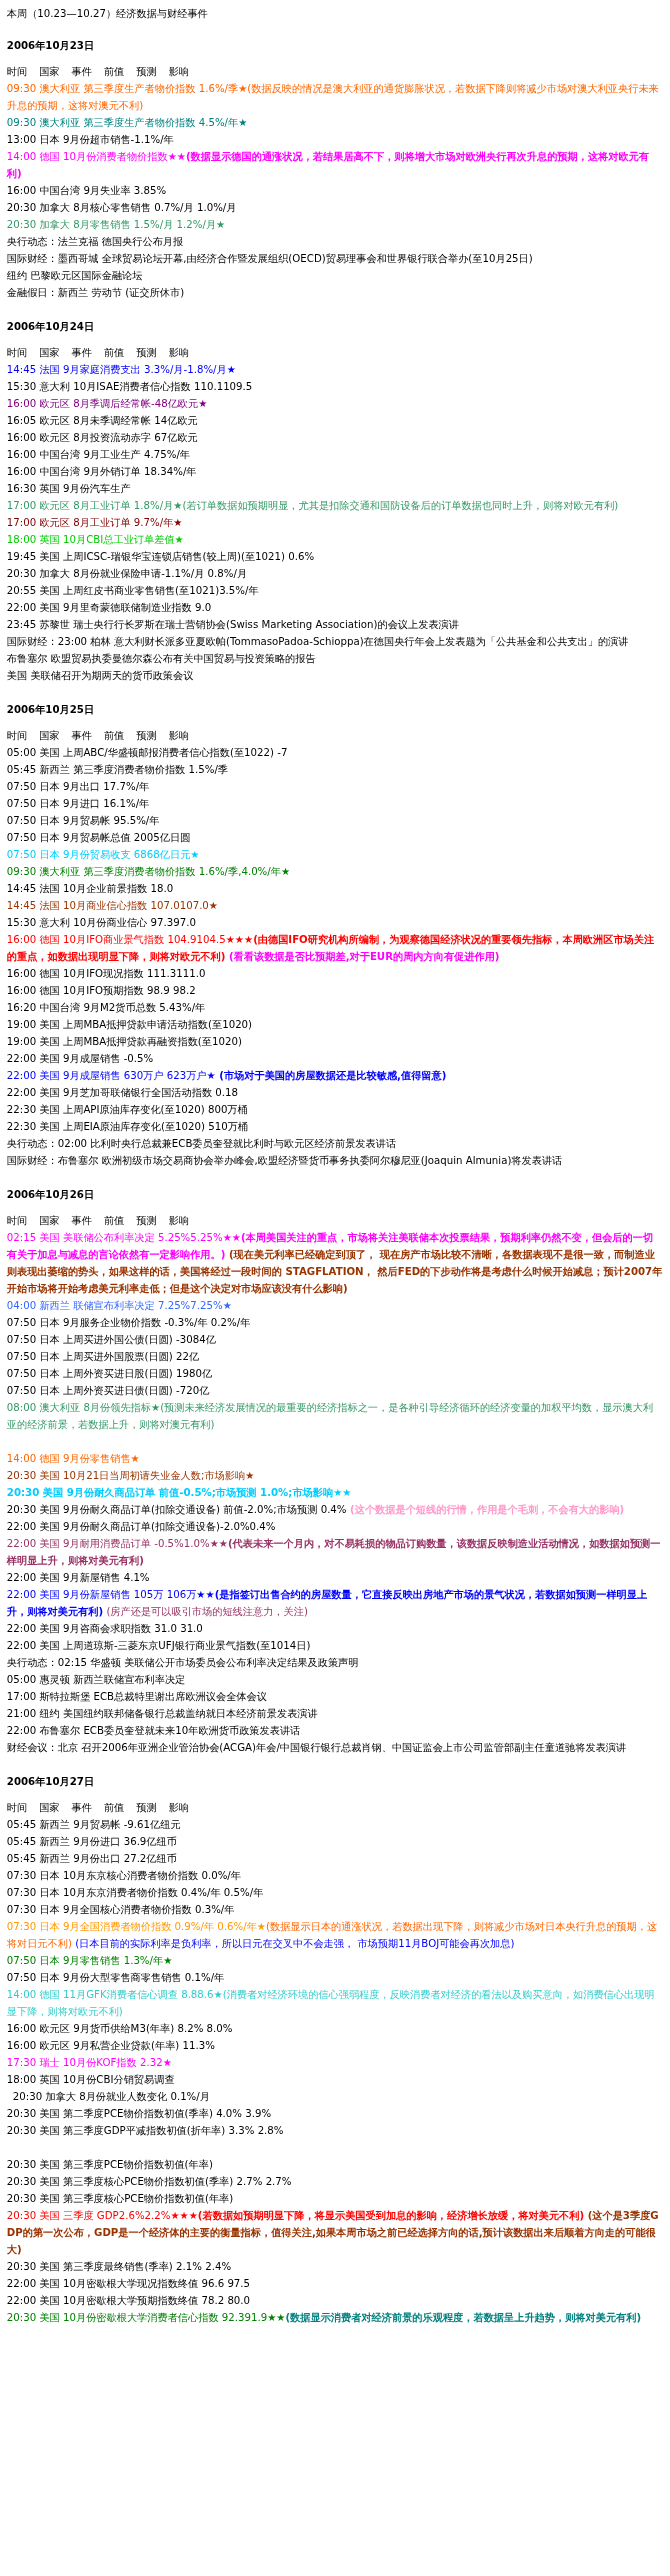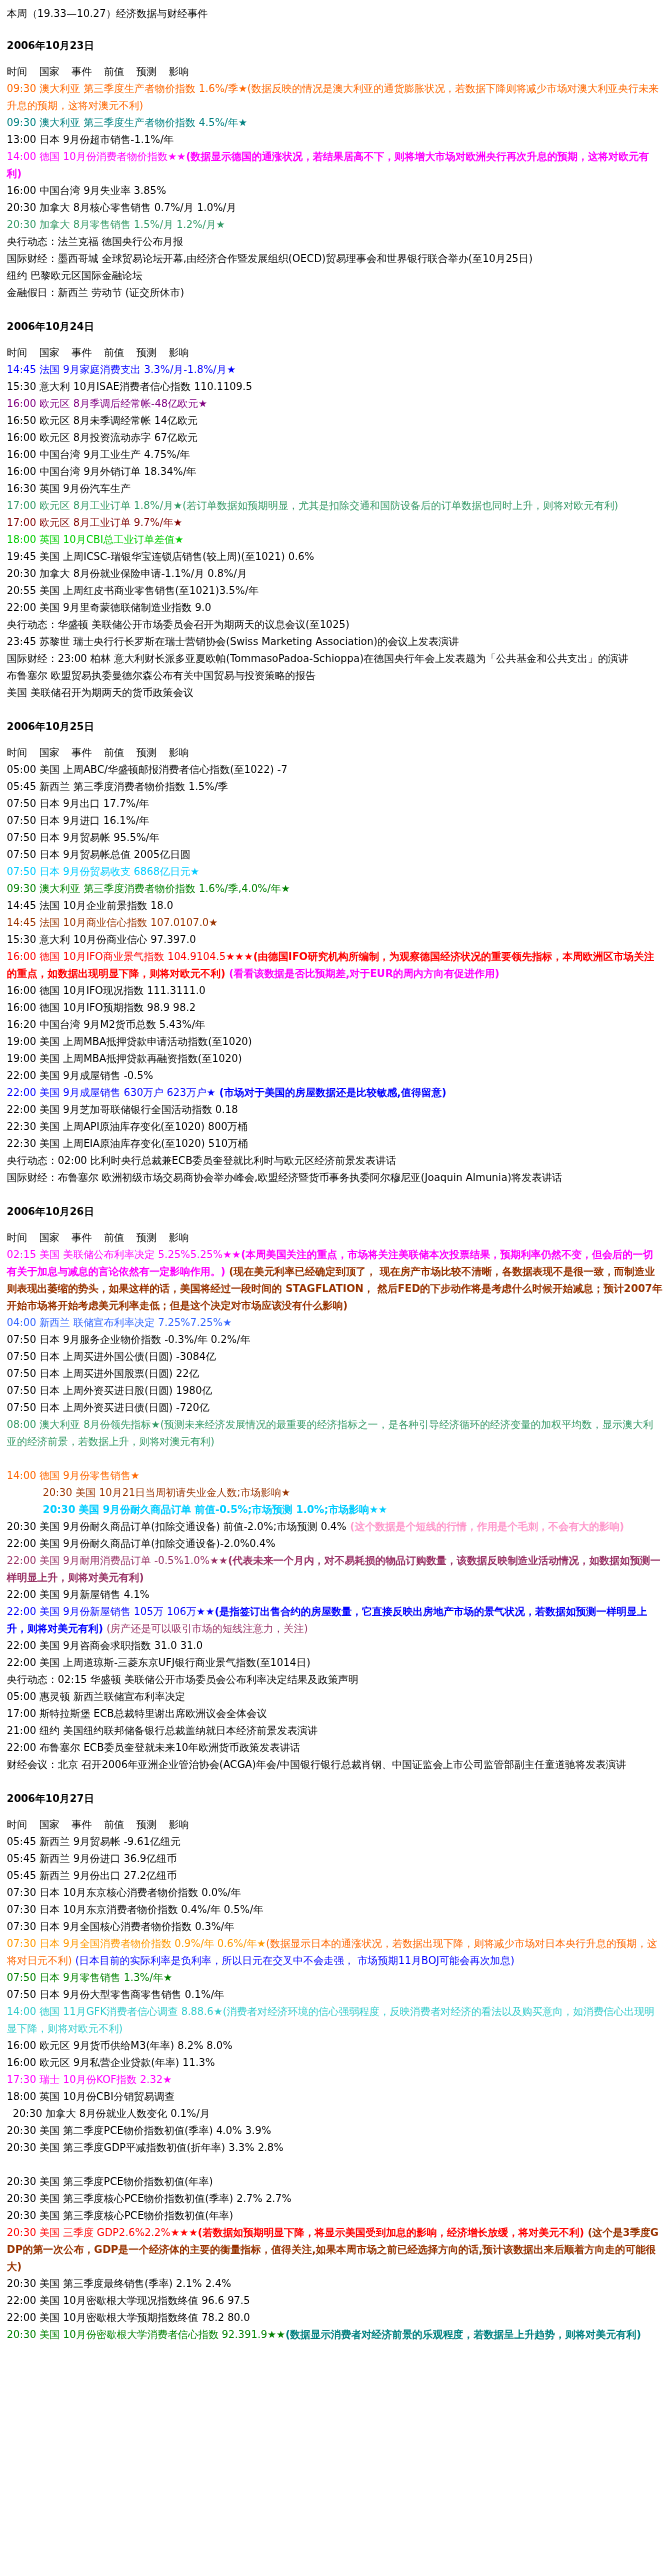--- a/index.html
+++ b/index.html
@@ -16,21 +16,21 @@
   .hdr { line-height:17px; word-spacing:0; }
   .hdr span { display:inline-block; margin-right:12px;margin-top:9px; }
   .line { line-height:17px; white-space:normal; word-break:break-all; }
   .gap { height:17px; }
   .daygap { height:17px; }
 </style>
 </head>
 <body>
 
 <div id="doc">
-  <div class="title">本周（19.33—10.27）经济数据与财经事件</div>
+  <div class="title">本周（10.23—10.27）经济数据与财经事件</div>
   <div id="days">
       <div class="day">
         <div class="date">2006年10月23日</div>
         <div class="hdr"><span>时间</span><span>国家</span><span>事件</span><span>前值</span><span>预测</span><span>影响</span></div>
         <div class="line"><span style="color: rgb(255, 102, 0);">09:30 澳大利亚 第三季度生产者物价指数 1.6%/季★</span><span style="color: rgb(255, 102, 0);">(数据反映的情况是澳大利亚的通货膨胀状况，若数据下降则将减少市场对澳大利亚央行未来升息的预期，这将对澳元不利)</span></div>
         <div class="line"><span style="color: rgb(0, 128, 128);">09:30 澳大利亚 第三季度生产者物价指数 4.5%/年★</span></div>
         <div class="line"><span style="color: rgb(0, 0, 0);">13:00 日本 9月份超市销售-1.1%/年</span></div>
         <div class="line"><span style="color: rgb(255, 0, 255);">14:00 德国 10月份消费者物价指数★★</span><span style="color: rgb(255, 0, 255); font-weight: bold;">(数据显示德国的通涨状况，若结果居高不下，则将增大市场对欧洲央行再次升息的预期，这将对欧元有利)</span></div>
         <div class="line"><span style="color: rgb(0, 0, 0);">16:00 中国台湾 9月失业率 3.85%</span></div>
         <div class="line"><span style="color: rgb(0, 0, 0);">20:30 加拿大 8月核心零售销售 0.7%/月 1.0%/月</span></div>
@@ -40,33 +40,32 @@
         <div class="line"><span style="color: rgb(0, 0, 0);">纽约 巴黎欧元区国际金融论坛</span></div>
         <div class="line"><span style="color: rgb(0, 0, 0);">金融假日：新西兰 劳动节 (证交所休市)</span></div>
       </div>
       <div class="daygap"></div>
       <div class="day">
         <div class="date">2006年10月24日</div>
         <div class="hdr"><span>时间</span><span>国家</span><span>事件</span><span>前值</span><span>预测</span><span>影响</span></div>
         <div class="line"><span style="color: rgb(0, 0, 255);">14:45 法国 9月家庭消费支出 3.3%/月-1.8%/月★</span></div>
         <div class="line"><span style="color: rgb(0, 0, 0);">15:30 意大利 10月ISAE消费者信心指数 110.1109.5</span></div>
         <div class="line"><span style="color: rgb(128, 0, 128);">16:00 欧元区 8月季调后经常帐-48亿欧元★</span></div>
-        <div class="line"><span style="color: rgb(0, 0, 0);">16:50 欧元区 8月未季调经常帐 14亿欧元</span></div>
+        <div class="line"><span style="color: rgb(0, 0, 0);">16:05 欧元区 8月未季调经常帐 14亿欧元</span></div>
         <div class="line"><span style="color: rgb(0, 0, 0);">16:00 欧元区 8月投资流动赤字 67亿欧元</span></div>
         <div class="line"><span style="color: rgb(0, 0, 0);">16:00 中国台湾 9月工业生产 4.75%/年</span></div>
         <div class="line"><span style="color: rgb(0, 0, 0);">16:00 中国台湾 9月外销订单 18.34%/年</span></div>
         <div class="line"><span style="color: rgb(0, 0, 0);">16:30 英国 9月份汽车生产</span></div>
         <div class="line"><span style="color: rgb(51, 153, 102);">17:00 欧元区 8月工业订单 1.8%/月★</span><span style="color: rgb(51, 153, 102);">(若订单数据如预期明显，尤其是扣除交通和国防设备后的订单数据也同时上升，则将对欧元有利)</span></div>
         <div class="line"><span style="color: rgb(128, 0, 0);">17:00 欧元区 8月工业订单 9.7%/年★</span></div>
         <div class="line"><span style="color: rgb(0, 204, 0);">18:00 英国 10月CBI总工业订单差值★</span></div>
         <div class="line"><span style="color: rgb(0, 0, 0);">19:45 美国 上周ICSC-瑞银华宝连锁店销售(较上周)(至1021) 0.6%</span></div>
         <div class="line"><span style="color: rgb(0, 0, 0);">20:30 加拿大 8月份就业保险申请-1.1%/月 0.8%/月</span></div>
         <div class="line"><span style="color: rgb(0, 0, 0); text-align: right;">20:55 美国 上周红皮书商业零售销售(至1021)3.5%/年</span></div>
         <div class="line"><span style="color: rgb(0, 0, 0);">22:00 美国 9月里奇蒙德联储制造业指数 9.0</span></div>
-        <div class="line"><span style="color: rgb(0, 0, 0);">央行动态：华盛顿 美联储公开市场委员会召开为期两天的议息会议(至1025)</span></div>
         <div class="line"><span style="color: rgb(0, 0, 0);">23:45 苏黎世 瑞士央行行长罗斯在瑞士营销协会(Swiss Marketing Association)的会议上发表演讲</span></div>
         <div class="line"><span style="color: rgb(0, 0, 0);">国际财经：23:00 柏林 意大利财长派多亚夏欧帕(TommasoPadoa-Schioppa)在德国央行年会上发表题为「公共基金和公共支出」的演讲</span></div>
         <div class="line"><span style="color: rgb(0, 0, 0);">布鲁塞尔 欧盟贸易执委曼德尔森公布有关中国贸易与投资策略的报告</span></div>
         <div class="line"><span style="color: rgb(0, 0, 0);">美国 美联储召开为期两天的货币政策会议</span></div>
       </div>
       <div class="daygap"></div>
       <div class="day">
         <div class="date">2006年10月25日</div>
         <div class="hdr"><span>时间</span><span>国家</span><span>事件</span><span>前值</span><span>预测</span><span>影响</span></div>
         <div class="line"><span style="color: rgb(0, 0, 0);">05:00 美国 上周ABC/华盛顿邮报消费者信心指数(至1022) -7</span></div>
@@ -101,22 +100,22 @@
         <div class="line"><span style="color: rgb(255, 0, 255);">02:15 美国 美联储公布利率决定 5.25%5.25%★★</span><span style="color: rgb(255, 0, 255); font-weight: bold;">(本周美国关注的重点，市场将关注美联储本次投票结果，预期利率仍然不变，但会后的一切有关于加息与减息的言论依然有一定影响作用。)</span><span style="color: rgb(153, 51, 0); font-weight: bold;"> (现在美元利率已经确定到顶了， 现在房产市场比较不清晰，各数据表现不是很一致，而制造业则表现出萎缩的势头，如果这样的话，美国将经过一段时间的 STAGFLATION， 然后FED的下步动作将是考虑什么时候开始减息；预计2007年开始市场将开始考虑美元利率走低；但是这个决定对市场应该没有什么影响)</span></div>
         <div class="line"><span style="color: rgb(51, 102, 255);">04:00 新西兰 联储宣布利率决定 7.25%7.25%★</span></div>
         <div class="line"><span style="color: rgb(0, 0, 0);">07:50 日本 9月服务企业物价指数 -0.3%/年 0.2%/年</span></div>
         <div class="line"><span style="color: rgb(0, 0, 0);">07:50 日本 上周买进外国公债(日圆) -3084亿</span></div>
         <div class="line"><span style="color: rgb(0, 0, 0);">07:50 日本 上周买进外国股票(日圆) 22亿</span></div>
         <div class="line"><span style="color: rgb(0, 0, 0);">07:50 日本 上周外资买进日股(日圆) 1980亿</span></div>
         <div class="line"><span style="color: rgb(0, 0, 0);">07:50 日本 上周外资买进日债(日圆) -720亿</span></div>
         <div class="line"><span style="color: rgb(51, 153, 102);">08:00 澳大利亚 8月份领先指标★</span><span style="color: rgb(51, 153, 102);">(预测未来经济发展情况的最重要的经济指标之一，是各种引导经济循环的经济变量的加权平均数，显示澳大利亚的经济前景，若数据上升，则将对澳元有利)</span></div>
         <div class="gap"></div>
         <div class="line"><span style="color: rgb(255, 102, 0);">14:00 德国 9月份零售销售★</span></div>
-        <div class="line"><span style="color: rgb(153, 51, 0); margin-left: 36px;">20:30 美国 10月21日当周初请失业金人数;市场影响★</span></div>
-        <div class="line"><span style="color: rgb(0, 204, 255); font-weight: bold; margin-left: 36px;">20:30 美国 9月份耐久商品订单 前值-0.5%;市场预测 1.0%;市场影响★★</span></div>
+        <div class="line"><span style="color: rgb(153, 51, 0);">20:30 美国 10月21日当周初请失业金人数;市场影响★</span></div>
+        <div class="line"><span style="color: rgb(0, 204, 255); font-weight: bold;">20:30 美国 9月份耐久商品订单 前值-0.5%;市场预测 1.0%;市场影响★★</span></div>
         <div class="line"><span style="color: rgb(0, 0, 0);">20:30 美国 9月份耐久商品订单(扣除交通设备) 前值-2.0%;市场预测 0.4%</span><span style="color: rgb(255, 153, 204); font-weight: bold;">  (这个数据是个短线的行情，作用是个毛刺，不会有大的影响)</span></div>
         <div class="line"><span style="color: rgb(0, 0, 0);">22:00 美国 9月份耐久商品订单(扣除交通设备)-2.0%0.4%</span></div>
         <div class="line"><span style="color: rgb(153, 51, 102);">22:00 美国 9月耐用消费品订单 -0.5%1.0%★★</span><span style="color: rgb(153, 51, 102); font-weight: bold;">(代表未来一个月内，对不易耗损的物品订购数量，该数据反映制造业活动情况，如数据如预测一样明显上升，则将对美元有利)</span></div>
         <div class="line"><span style="color: rgb(0, 0, 0);">22:00 美国 9月新屋销售 4.1%</span></div>
         <div class="line"><span style="color: rgb(0, 0, 255);">22:00 美国 9月份新屋销售 105万 106万★★</span><span style="color: rgb(0, 0, 255); font-weight: bold;">(是指签订出售合约的房屋数量，它直接反映出房地产市场的景气状况，若数据如预测一样明显上升，则将对美元有利)</span><span style="color: rgb(153, 51, 102);"> (房产还是可以吸引市场的短线注意力，关注)</span></div>
         <div class="line"><span style="color: rgb(0, 0, 0);">22:00 美国 9月咨商会求职指数 31.0 31.0</span></div>
         <div class="line"><span style="color: rgb(0, 0, 0);">22:00 美国 上周道琼斯-三菱东京UFJ银行商业景气指数(至1014日)</span></div>
         <div class="line"><span style="color: rgb(0, 0, 0);">央行动态：02:15 华盛顿 美联储公开市场委员会公布利率决定结果及政策声明</span></div>
         <div class="line"><span style="color: rgb(0, 0, 0);">05:00 惠灵顿 新西兰联储宣布利率决定</span></div>
         <div class="line"><span style="color: rgb(0, 0, 0);">17:00 斯特拉斯堡 ECB总裁特里谢出席欧洲议会全体会议</span></div>

